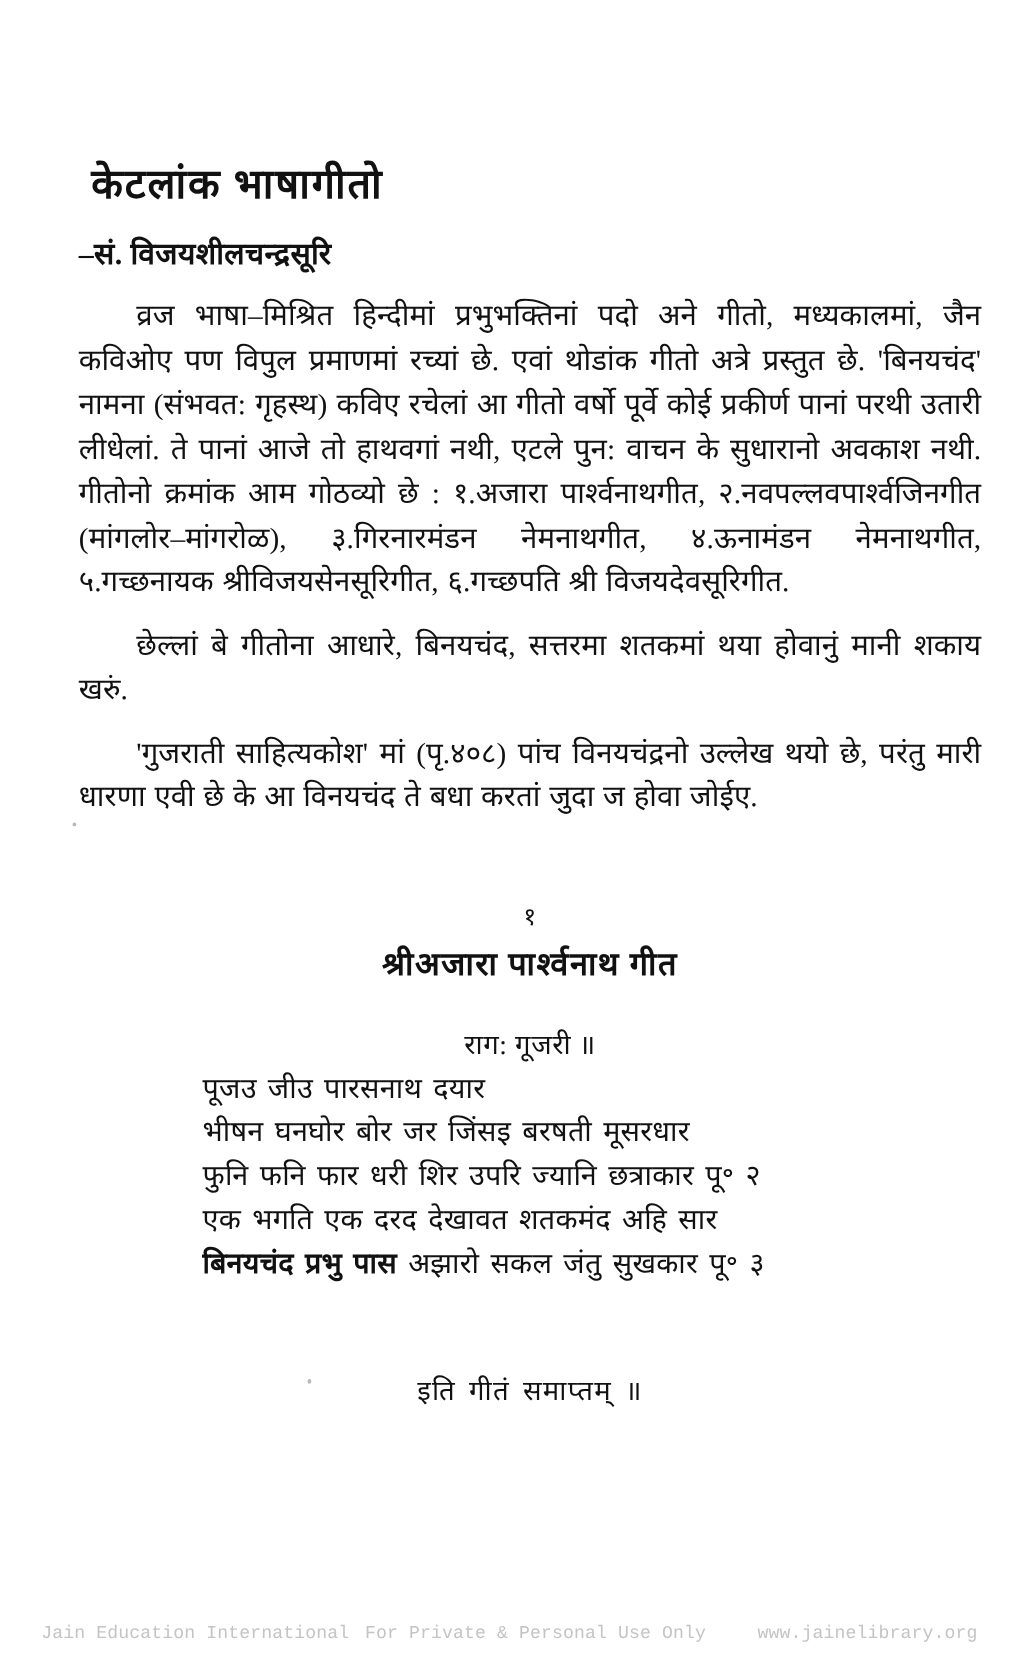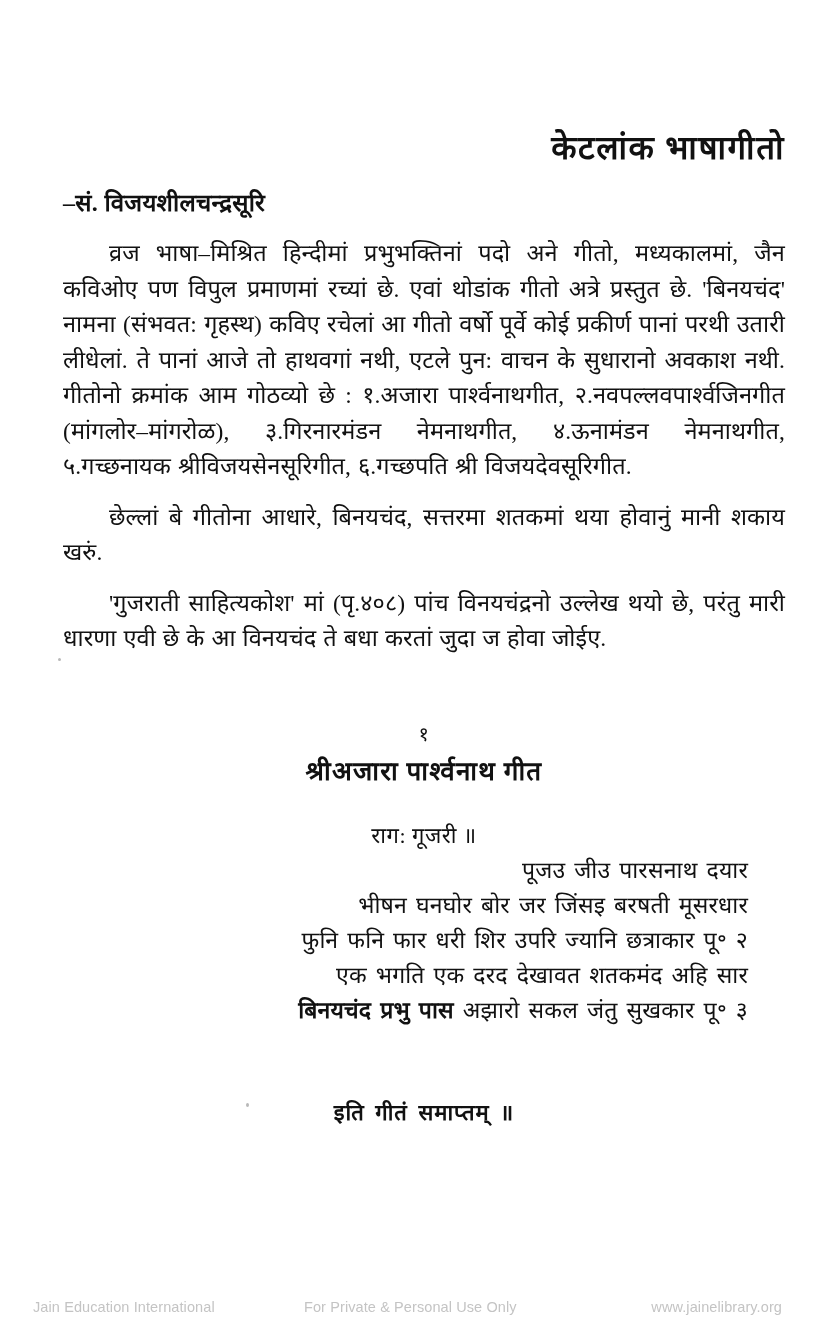--- a/index.html
+++ b/index.html
@@ -28,21 +28,21 @@
   .title-block {
     position: absolute;
     left: 63px;
     top: 128px;
     width: 722px;
   }
   .doc-title {
     font-size: 33px;
     font-weight: 700;
     letter-spacing: 1.5px;
-    text-align: right;
+    text-align: left;
     line-height: 1.25;
     margin: 0;
     padding-left: 10px;
   }
   .doc-author {
     font-size: 24px;
     font-weight: 700;
     text-align: left;
     margin: 16px 0 0 0;
     padding-right: 6px;
@@ -96,24 +96,23 @@
   .song-raga {
     font-size: 22px;
     line-height: 32px;
     margin: 28px 0 0 0;
     letter-spacing: 0.5px;
   }
 
   
   .verse {
     position: absolute;
-    left: 148px;
+    left: 162px;
     top: 853px;
     width: 600px;
-    text-align: right;
   }
   .verse-line {
     font-size: 23px;
     line-height: 35px;
     margin: 0;
     white-space: nowrap;
     letter-spacing: 0.2px;
     word-spacing: 3px;
   }
   .verse-line .strong {
@@ -123,39 +122,38 @@
   
   .colophon {
     position: absolute;
     left: 63px;
     top: 1096px;
     width: 722px;
     text-align: center;
     font-size: 22px;
     letter-spacing: 1px;
     word-spacing: 4px;
-    font-weight: bold;
   }
 
   
   .footer {
     position: absolute;
     left: 0;
     right: 0;
     top: 1295px;
     height: 24px;
     display: flex;
     align-items: center;
-    font-family: Liberation Sans, sans-serif;
+    font-family: Liberation Mono, monospace;
     font-size: 14.5px;
     color: #c4c4c4;
     letter-spacing: 0.1px;
   }
   .footer-left   { position: absolute; left: 33px; }
-  .footer-center { position: absolute; left: 304px; }
+  .footer-center { position: absolute; left: 292px; }
   .footer-right  { position: absolute; right: 46px; }
 
   
   .speck {
     position: absolute;
     background: #b9b9b9;
     border-radius: 50%;
   }
 </style>
 </head>

